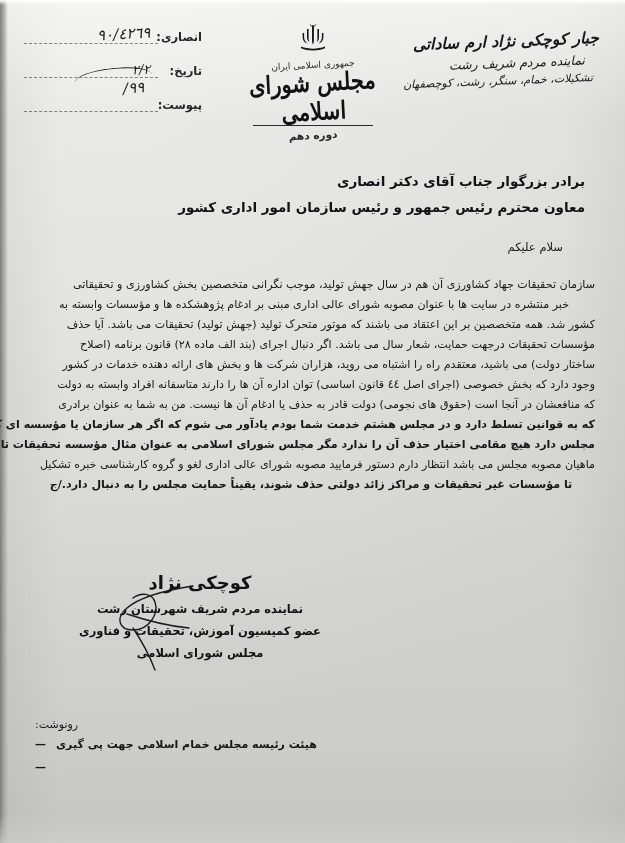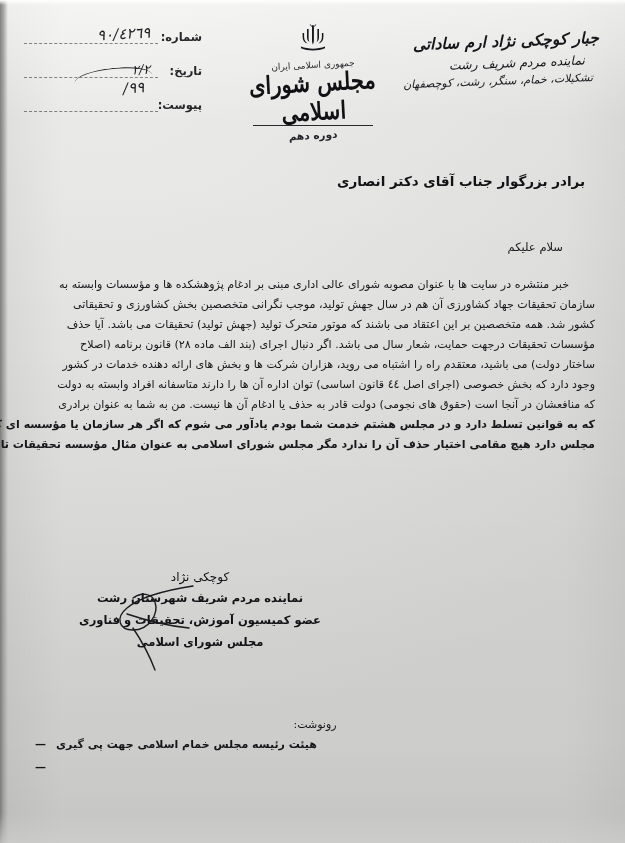--- a/index.html
+++ b/index.html
@@ -144,35 +144,35 @@
   .body-line.b{font-weight:700;}
   .body-line.last{text-align:center;}
 
   
   .signature{
     position:absolute;right:300px;top:566px;width:250px;
     direction:rtl;text-align:center;color:#121216;
   }
   .sig-name{
     font-family:"DejaVu Sans",sans-serif;
-    font-size:12px;font-weight:400;line-height:1.85;
+    font-size:18px;font-weight:700;line-height:1.85;
   }
   .sig-line{
     font-family:"DejaVu Sans",sans-serif;
     font-size:11.5px;font-weight:700;line-height:1.9;letter-spacing:-.1px;
   }
   .sig-mark{
     position:absolute;right:108px;top:14px;width:120px;height:96px;
     pointer-events:none;
   }
 
   
   .cc{
     position:absolute;right:30px;top:718px;width:560px;
-    direction:rtl;text-align:center;color:#16161a;
+    direction:rtl;text-align:left;color:#16161a;
   }
   .cc-label{
     font-family:"DejaVu Sans",sans-serif;
     font-size:11px;font-weight:400;margin-bottom:7px;
   }
   .cc-row{display:flex;justify-content:flex-end;align-items:flex-start;gap:10px;margin-bottom:10px;}
   .cc-row .cc-text{font-family:"DejaVu Sans",sans-serif;font-size:11px;font-weight:700;}
   .cc-row .cc-bullet{font-size:11px;font-weight:700;line-height:1.2;}
 </style>
 </head>
@@ -182,21 +182,21 @@
 
   <div class="scan-edge-left"></div>
   <div class="scan-edge-top"></div>
   <div class="scan-edge-bottom"></div>
 
   <div class="letterhead">
 
     <div class="lh-fields">
 
       <div class="field-row">
-        <span class="field-label">شماره:</span>
+        <span class="field-label">انصاری:</span>
         <span class="field-rule"></span>
         <span class="field-value">٩٠/٤٢٦٩</span>
       </div>
 
       <div class="field-row">
         <span class="field-label">تاریخ:</span>
         <span class="field-rule"></span>
         <span class="date-stroke"></span>
         <span class="field-value small">٢/٢</span>
         <span class="date-extra">٩٩/</span>
@@ -234,34 +234,37 @@
     <div class="lh-author">
       <div class="author-line l1">جبار کوچکی نژاد ارم ساداتی</div>
       <div class="author-line l2">نماینده مردم شریف رشت</div>
       <div class="author-line l3">تشکیلات، خمام، سنگر، رشت، کوچصفهان</div>
     </div>
 
   </div>
 
   <div class="addressee">
     <div>برادر بزرگوار جناب آقای دکتر انصاری</div>
+    <div>معاون محترم رئیس جمهور و رئیس سازمان امور اداری کشور</div>
   </div>
 
   <div class="salutation">سلام علیکم</div>
 
   <div class="body-block">
+    <div class="body-line">سازمان تحقیقات جهاد کشاورزی آن هم در سال جهش تولید، موجب نگرانی متخصصین بخش کشاورزی و تحقیقاتی</div>
     <div class="body-line indent">خبر منتشره در سایت ها با عنوان مصوبه شورای عالی اداری مبنی بر ادغام پژوهشکده ها و مؤسسات وابسته به</div>
-    <div class="body-line">سازمان تحقیقات جهاد کشاورزی آن هم در سال جهش تولید، موجب نگرانی متخصصین بخش کشاورزی و تحقیقاتی</div>
     <div class="body-line">کشور شد. همه متخصصین بر این اعتقاد می باشند که موتور متحرک تولید (جهش تولید) تحقیقات می باشد. آیا حذف</div>
     <div class="body-line">مؤسسات تحقیقات درجهت حمایت، شعار سال می باشد. اگر دنبال اجرای (بند الف ماده ۲۸) قانون برنامه (اصلاح</div>
     <div class="body-line">ساختار دولت) می باشید، معتقدم راه را اشتباه می روید، هزاران شرکت ها و بخش های ارائه دهنده خدمات در کشور</div>
     <div class="body-line">وجود دارد که بخش خصوصی (اجرای اصل ٤٤ قانون اساسی) توان اداره آن ها را دارند متاسفانه افراد وابسته به دولت</div>
     <div class="body-line">که منافعشان در آنجا است (حقوق های نجومی) دولت قادر به حذف یا ادغام آن ها نیست. من به شما به عنوان برادری</div>
     <div class="body-line b">که به قوانین تسلط دارد و در مجلس هشتم خدمت شما بودم یادآور می شوم که اگر هر سازمان یا مؤسسه ای که مصوبه</div>
     <div class="body-line b">مجلس دارد هیچ مقامی اختیار حذف آن را ندارد مگر مجلس شورای اسلامی به عنوان مثال مؤسسه تحقیقات تاس</div>
+    <div class="body-line">ماهیان مصوبه مجلس می باشد انتظار دارم دستور فرمایید مصوبه شورای عالی اداری لغو و گروه کارشناسی خبره تشکیل</div>
+    <div class="body-line b last">تا مؤسسات غیر تحقیقات و مراکز زائد دولتی حذف شوند، یقیناً حمایت مجلس را به دنبال دارد./ج</div>
   </div>
 
   <div class="signature">
     <div class="sig-name">کوچکی نژاد</div>
     <div class="sig-line">نماینده مردم شریف شهرستان رشت</div>
     <div class="sig-line">عضو کمیسیون آموزش، تحقیقات و فناوری</div>
     <div class="sig-line">مجلس شورای اسلامی</div>
 
     <svg class="sig-mark" viewBox="0 0 120 96" aria-hidden="true">
       <g fill="none" stroke="#1b1b20" stroke-width="1.4" stroke-linecap="round">

